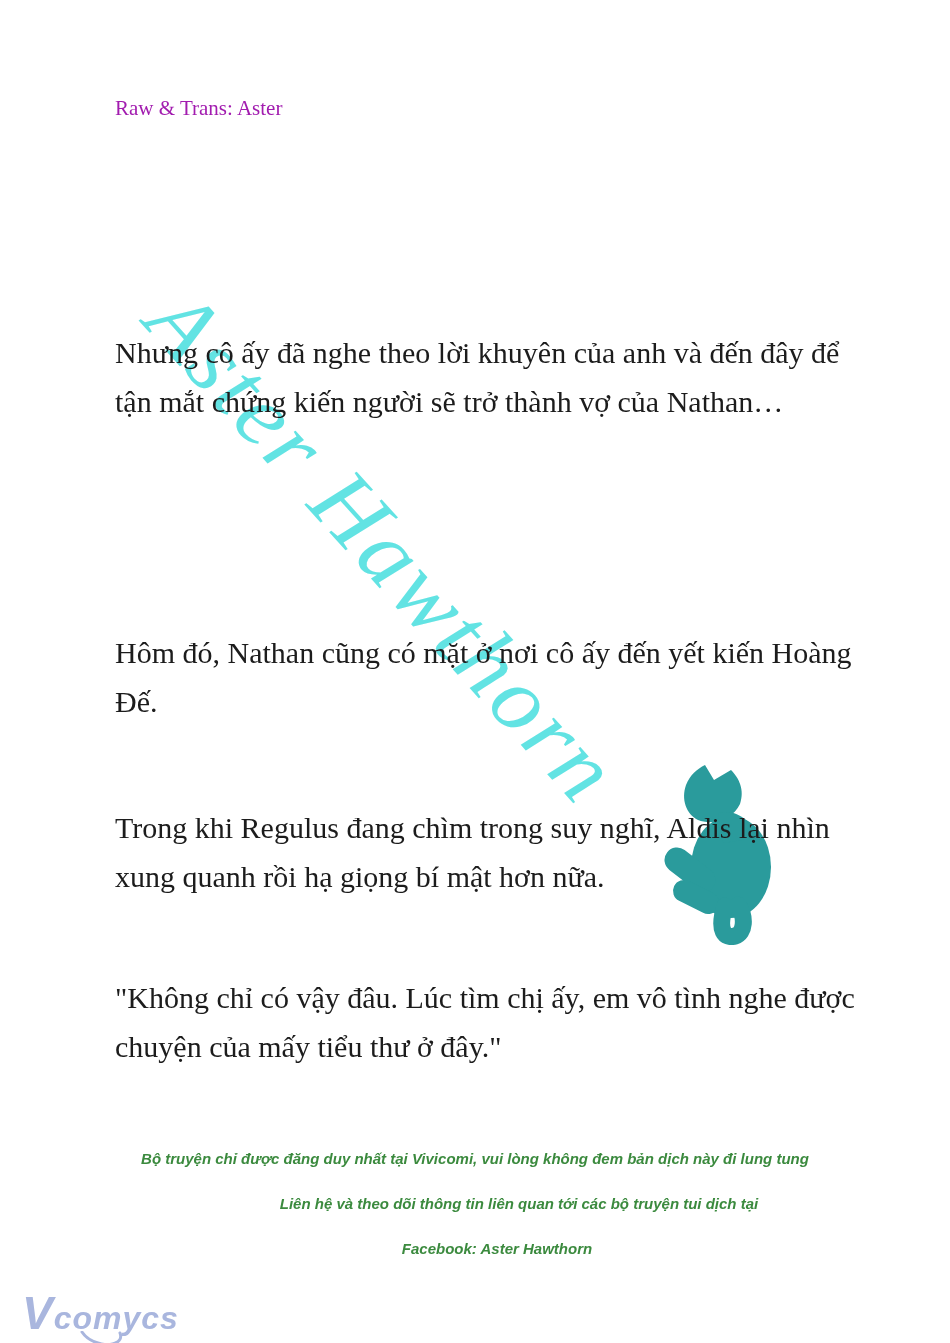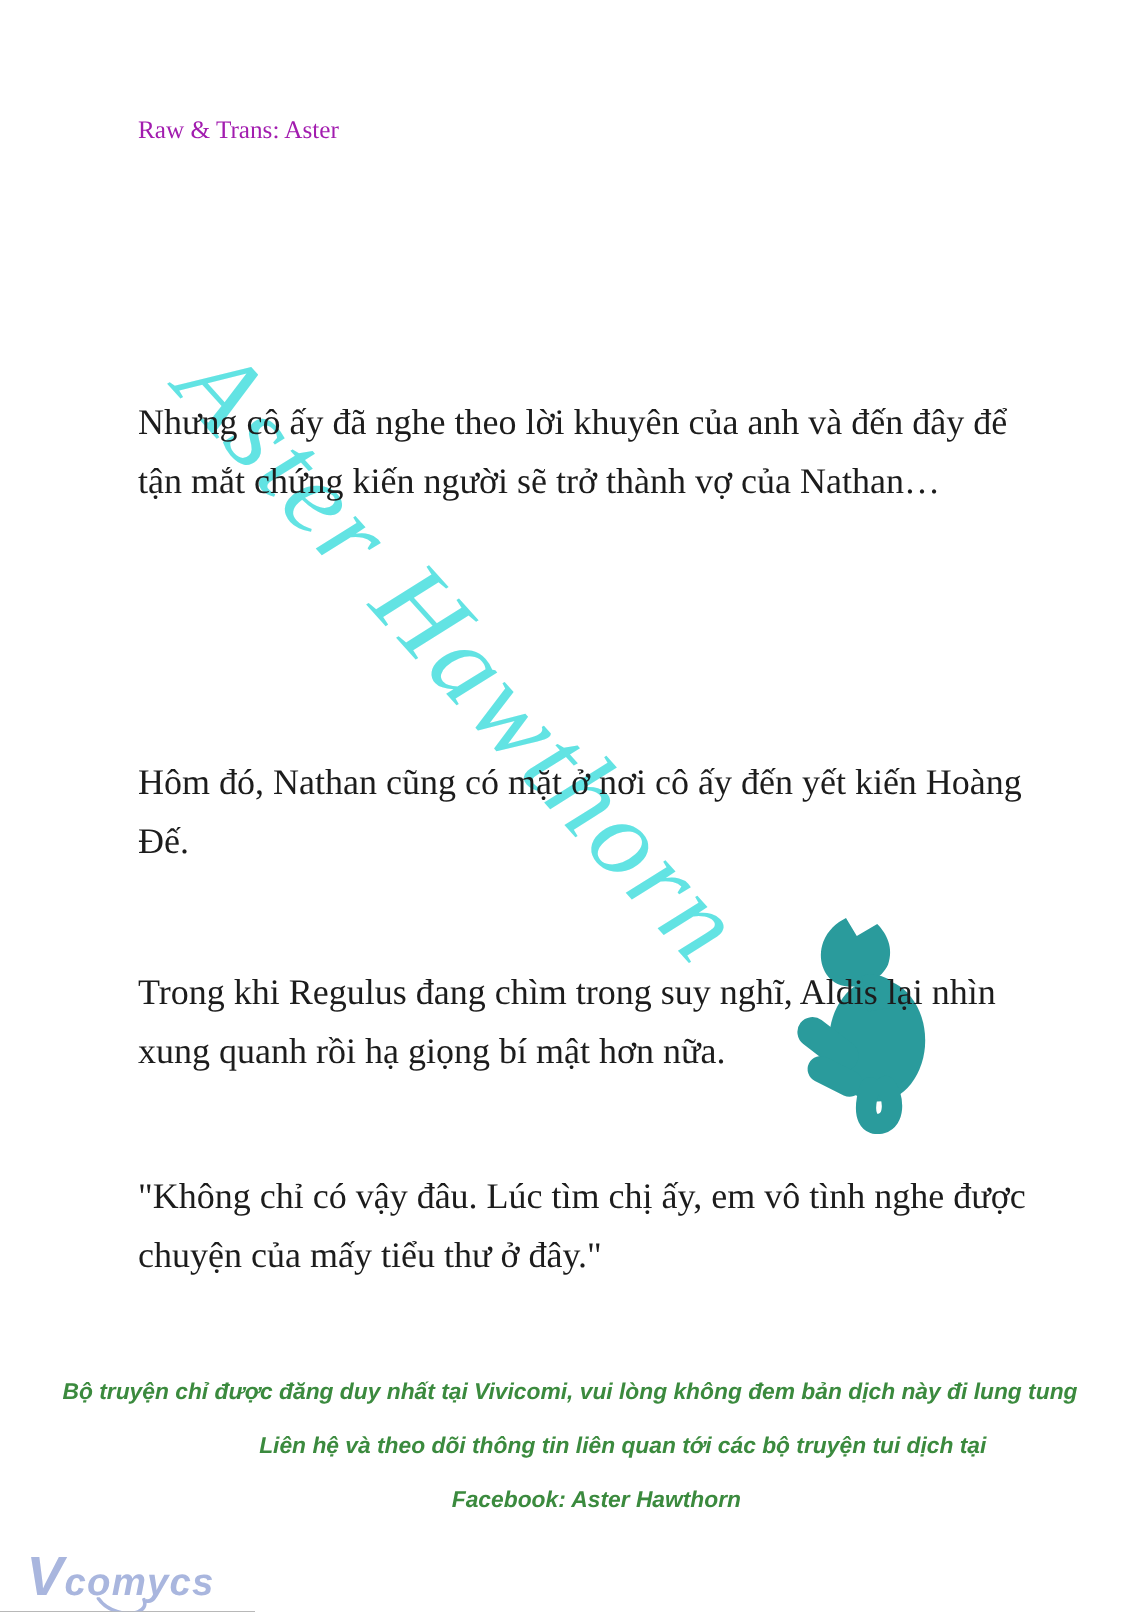--- a/index.html
+++ b/index.html
@@ -46,21 +46,21 @@
   .p2{top:328px;}
   .p3{top:506px;}
   .p4{top:628px;}
   .p5{top:803px;}
   .p6{top:973px;}
   .footnote{
     position:absolute;left:0;width:950px;
     text-align:center;
     font-family:"Liberation Sans", sans-serif;
     font-weight:bold;font-style:italic;
-    font-size:19px;color:#3b8a3e;
+    font-size:15px;color:#3b8a3e;
     white-space:pre;
     z-index:3;
   }
   .f1{top:1150px;}
   .f2{top:1195px;padding-left:44px;}
   .f3{top:1240px;padding-left:22px;}
   .logo{
     position:absolute;left:22px;top:1288px;
     z-index:3;
   }

